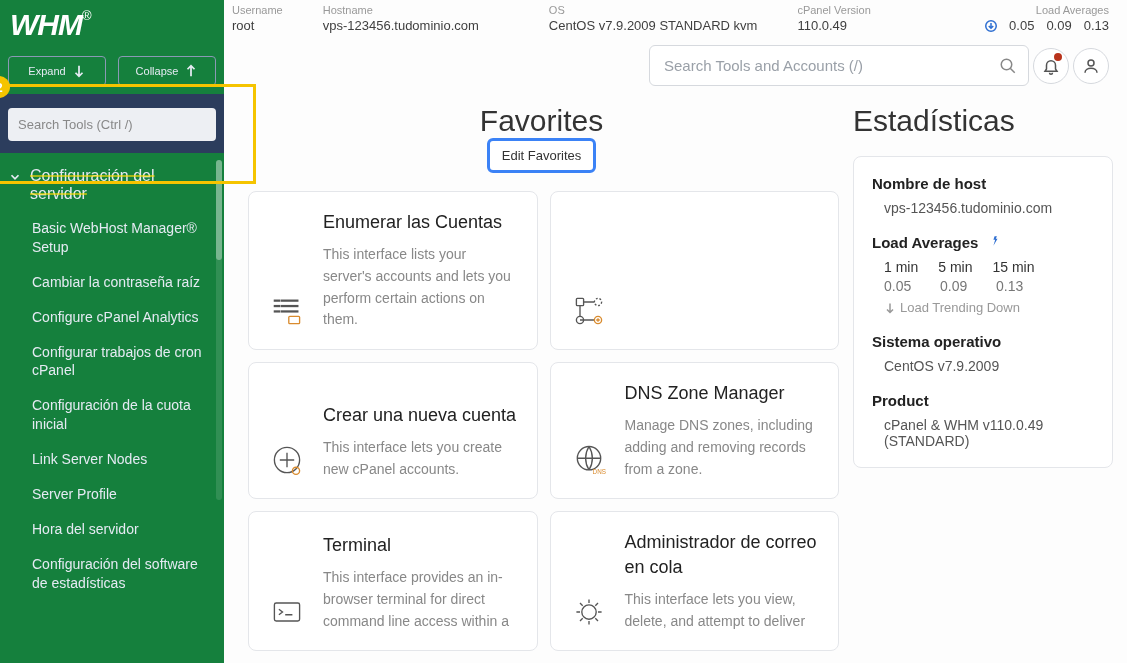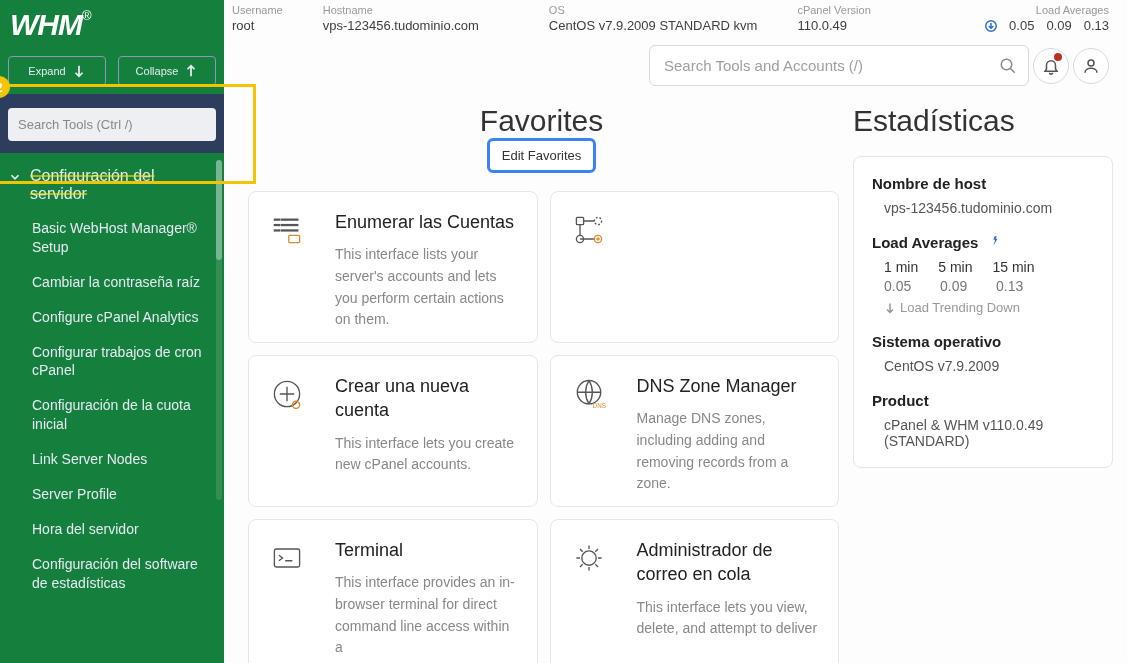--- a/index.html
+++ b/index.html
@@ -50,21 +50,21 @@
 .badge-dot { position: absolute; top: 4px; right: 6px; width: 8px; height: 8px; background: #b8331b; border-radius: 50%; }
 
 .content-row { flex: 1; display: flex; gap: 14px; padding: 0 14px 0 0; overflow: hidden; }
 
 .favorites { flex: 1; padding: 0 0 0 24px; overflow-y: auto; }
 .fav-header { display: flex; justify-content: space-between; align-items: center; margin-bottom: 18px; margin-right: 4px; flex-direction: column; }
 .fav-header h1 { font-size: 30px; font-weight: 400; color: #333; }
 .edit-fav-btn { border: 3px solid #3b82f6; background: #fff; padding: 7px 12px; border-radius: 6px; font-size: 13px; color: #333; cursor: pointer; }
 
 .cards { display: grid; grid-template-columns: 1fr 1fr; gap: 12px; }
-.card { border: 1px solid #e4e6ea; border-radius: 8px; padding: 18px 18px 11px 18px; display: flex; gap: 28px; cursor: pointer; background: #fff; }
+.card { border: 1px solid #e4e6ea; border-radius: 8px; padding: 18px 18px 18px 18px; display: flex; gap: 16px; cursor: pointer; background: #fff; align-items: flex-end; }
 .card-icon { width: 40px; height: 40px; flex-shrink: 0; display: flex; align-items: center; justify-content: center; color: #555; }
 .card-body h3 { font-size: 18px; font-weight: 400; color: #222; margin-bottom: 10px; line-height: 1.35; }
 .card-body p { font-size: 14px; color: #888; line-height: 1.55; }
 
 .stats-panel { width: 260px; padding: 0 0 0 0; }
 .stats-panel h1 { font-size: 30px; font-weight: 400; color: #333; margin-bottom: 18px; }
 .stats-box { border: 1px solid #e4e6ea; border-radius: 8px; padding: 18px 18px; background: #fff; }
 .stat-label { font-size: 15px; font-weight: 600; color: #222; margin-top: 18px; margin-bottom: 8px; }
 .stat-label:first-child { margin-top: 0; }
 .stat-val { font-size: 14px; color: #555; padding-left: 12px; }

